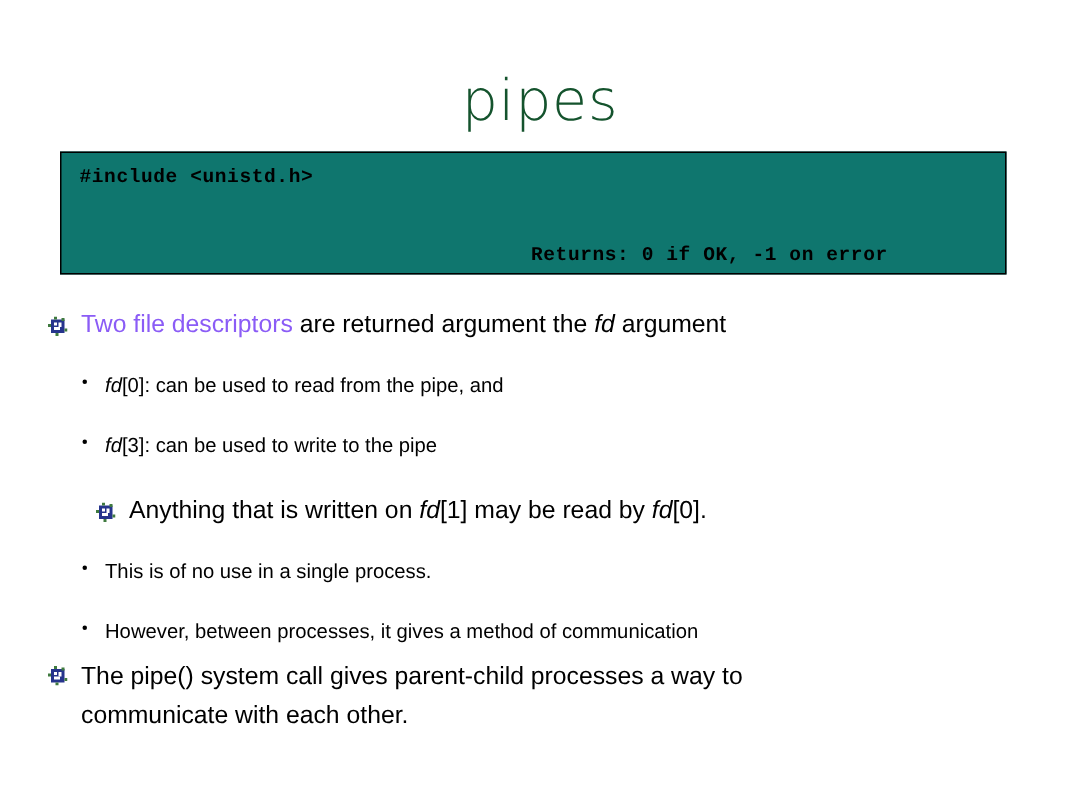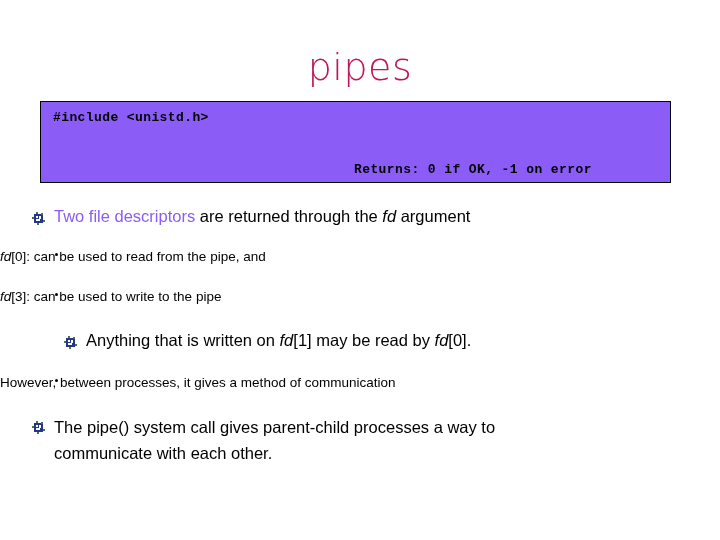--- a/index.html
+++ b/index.html
@@ -22,33 +22,33 @@
     position: absolute;
     left: 0;
     top: 45px;
     width: 720px;
     text-align: center;
     font-family: "DejaVu Sans", sans-serif;
     font-weight: 300;
     font-size: 38px;
     line-height: 44px;
     letter-spacing: 0.5px;
-    color: #be185d;
+    color: #14532d;
   }
 
   
   .code-box {
     position: absolute;
     left: 40px;
     top: 101px;
     width: 631px;
     height: 82px;
     box-sizing: border-box;
     border: 1.5px solid #000000;
-    background: #8b5cf6;
+    background: #0f766e;
   }
   .code-line {
     position: absolute;
     font-family: "Liberation Mono", "DejaVu Sans Mono", monospace;
     font-weight: bold;
     font-size: 13px;
     white-space: pre;
     color: #000000;
     letter-spacing: 0.4px;
   }
@@ -81,20 +81,21 @@
     position: absolute;
     left: 32px;
     top: 3px;
     width: 13px;
     height: 13px;
     display: block;
   }
 
   .lvl2 {
     position: relative;
+    padding-left: 70px;
     font-size: 13.5px;
     line-height: 19px;
     color: #000000;
     min-height: 19px;
   }
   .marker2 {
     position: absolute;
     left: 55px;
     top: 6px;
     width: 3px;
@@ -105,21 +106,21 @@
   }
 
   .ital { font-style: italic; }
   .accent { color: #8b5cf6; }
 
   
   .sp-b1 { margin-top: 0; }
   .sp-s  { margin-top: 19px; }
   .sp-s2 { margin-top: 21px; }
   .sp-b2 { margin-top: 23px; margin-left: 32px; }
-  .sp-b3 { margin-top: 22px; }
+  .sp-b3 { margin-top: 8px; }
 </style>
 </head>
 <body>
 
 <div class="slide-title">pipes</div>
 
 <div class="code-box">
 
   <div class="code-line code-include">#include &lt;unistd.h&gt;</div>
 
@@ -136,21 +137,21 @@
         <rect x="4" y="0" width="2" height="2" fill="#3f7a3f"></rect>
         <rect x="9" y="1" width="2" height="2" fill="#3f7a3f"></rect>
         <rect x="0" y="5" width="2" height="2" fill="#3f7a3f"></rect>
         <rect x="11" y="8" width="2" height="2" fill="#3f7a3f"></rect>
         <rect x="5" y="11" width="2" height="2" fill="#3f7a3f"></rect>
         <rect x="4" y="4" width="2" height="2" fill="#ffffff"></rect>
         <rect x="7" y="4" width="2" height="3" fill="#ffffff"></rect>
         <rect x="4" y="7" width="4" height="2" fill="#ffffff"></rect>
       </svg>
     </span>
-    <span class="lvl1-text"><span class="accent">Two file descriptors</span><span> are returned through the </span><span class="ital">fd</span><span> argument</span></span>
+    <span class="lvl1-text"><span class="accent">Two file descriptors</span><span> are returned argument the </span><span class="ital">fd</span><span> argument</span></span>
   </div>
 
   <div class="lvl2 sp-s">
     <span class="marker2"></span>
     <span><span class="ital">fd</span><span>[0]: can be used to read from the pipe, and</span></span>
   </div>
 
   <div class="lvl2 sp-s2">
     <span class="marker2"></span>
     <span><span class="ital">fd</span><span>[3]: can be used to write to the pipe</span></span>
@@ -166,20 +167,24 @@
         <rect x="11" y="8" width="2" height="2" fill="#3f7a3f"></rect>
         <rect x="5" y="11" width="2" height="2" fill="#3f7a3f"></rect>
         <rect x="4" y="4" width="2" height="2" fill="#ffffff"></rect>
         <rect x="7" y="4" width="2" height="3" fill="#ffffff"></rect>
         <rect x="4" y="7" width="4" height="2" fill="#ffffff"></rect>
       </svg>
     </span>
     <span class="lvl1-text"><span>Anything that is written on </span><span class="ital">fd</span><span>[1] may be read by </span><span class="ital">fd</span><span>[0].</span></span>
   </div>
 
+  <div class="lvl2 sp-s">
+    <span class="marker2"></span>
+    <span>This is of no use in a single process.</span>
+  </div>
 
   <div class="lvl2 sp-s2">
     <span class="marker2"></span>
     <span>However, between processes, it gives a method of communication</span>
   </div>
 
   <div class="lvl1 sp-b3" style="padding-right:160px;">
     <span class="marker1">
       <svg width="13" height="13" viewBox="0 0 13 13" xmlns="http://www.w3.org/2000/svg">
         <rect x="2" y="2" width="9" height="9" fill="#26348c"></rect>

